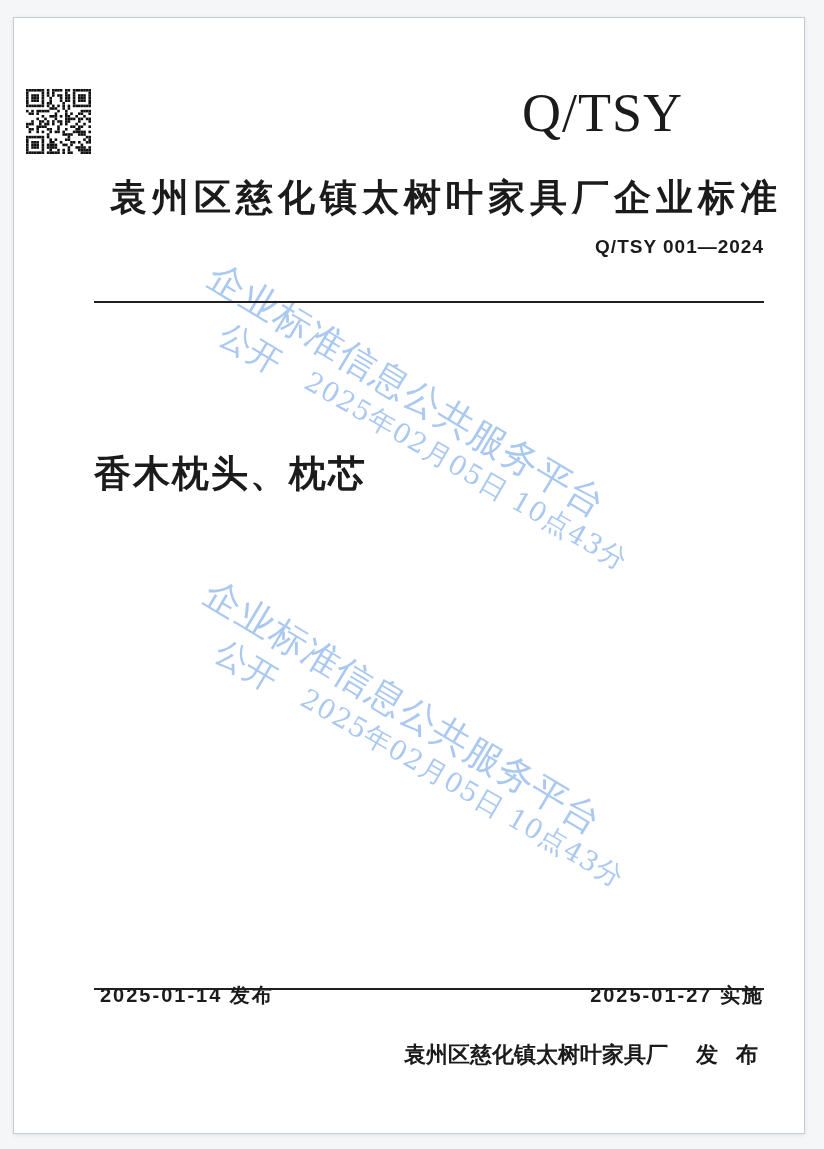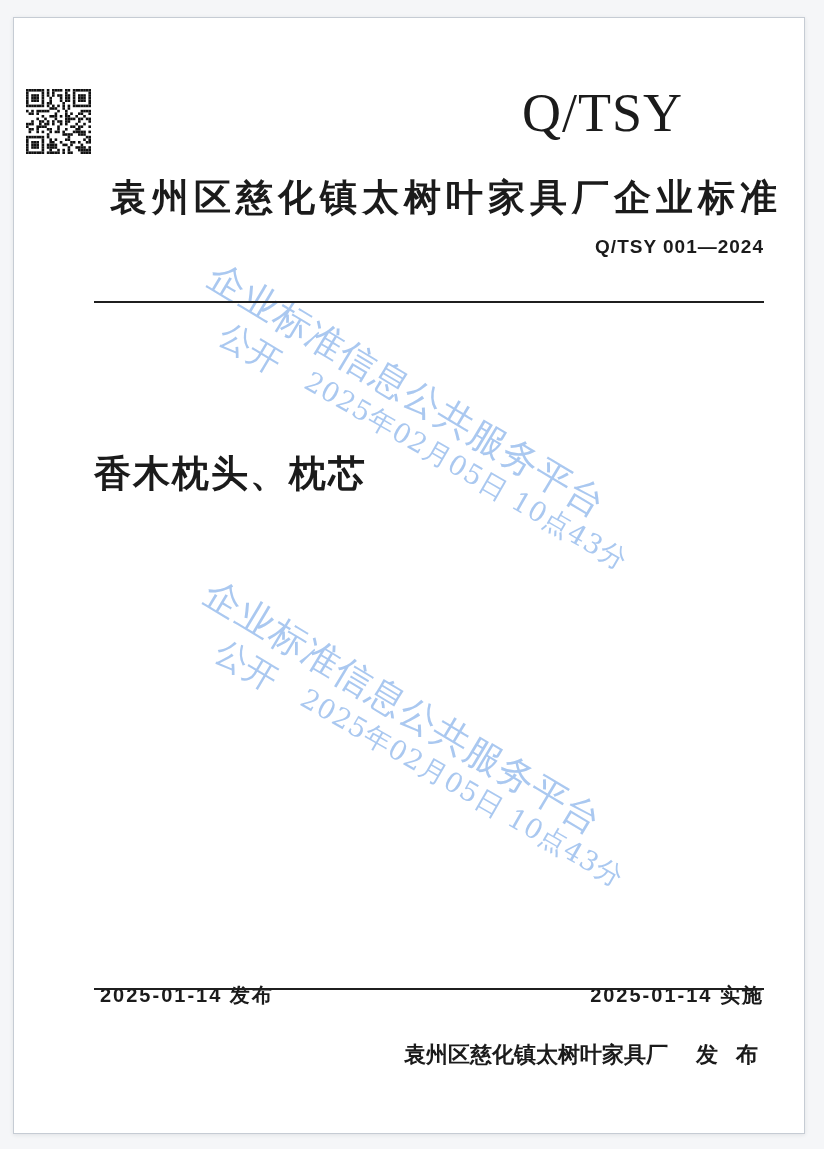--- a/index.html
+++ b/index.html
@@ -475,21 +475,21 @@
 
     <div class="content">
       <div class="org-title">袁州区慈化镇太树叶家具厂企业标准</div>
       <div class="std-no">Q/TSY 001—2024</div>
       <div class="rule top-rule"></div>
 
       <div class="doc-title">香木枕头、枕芯</div>
 
       <div class="dates-row">
         <span class="issue-date">2025-01-14 发布</span>
-        <span class="impl-date">2025-01-14 实施</span>
+        <span class="impl-date">2025-01-27 实施</span>
       </div>
       <div class="rule bottom-rule"></div>
 
       <div class="publisher-row">
         <span>袁州区慈化镇太树叶家具厂</span><span class="pub-gap"></span><span class="publish-label">发 布</span>
       </div>
     </div>
 
   </div>
 </div>

